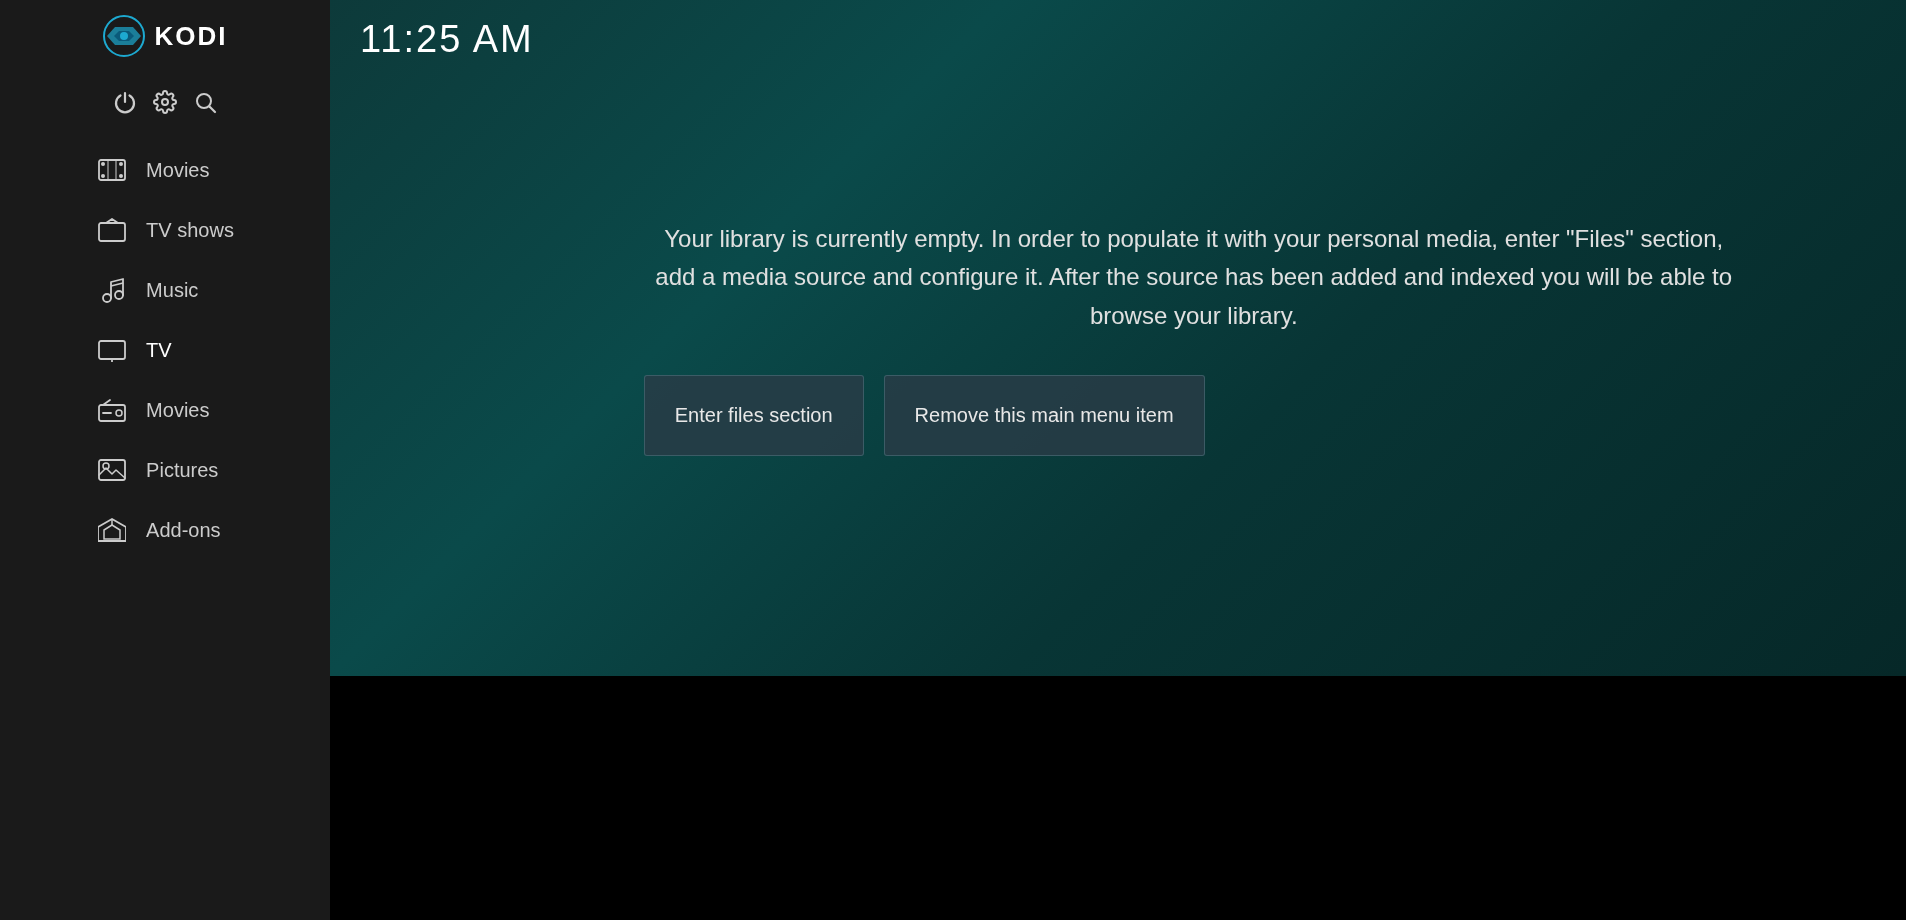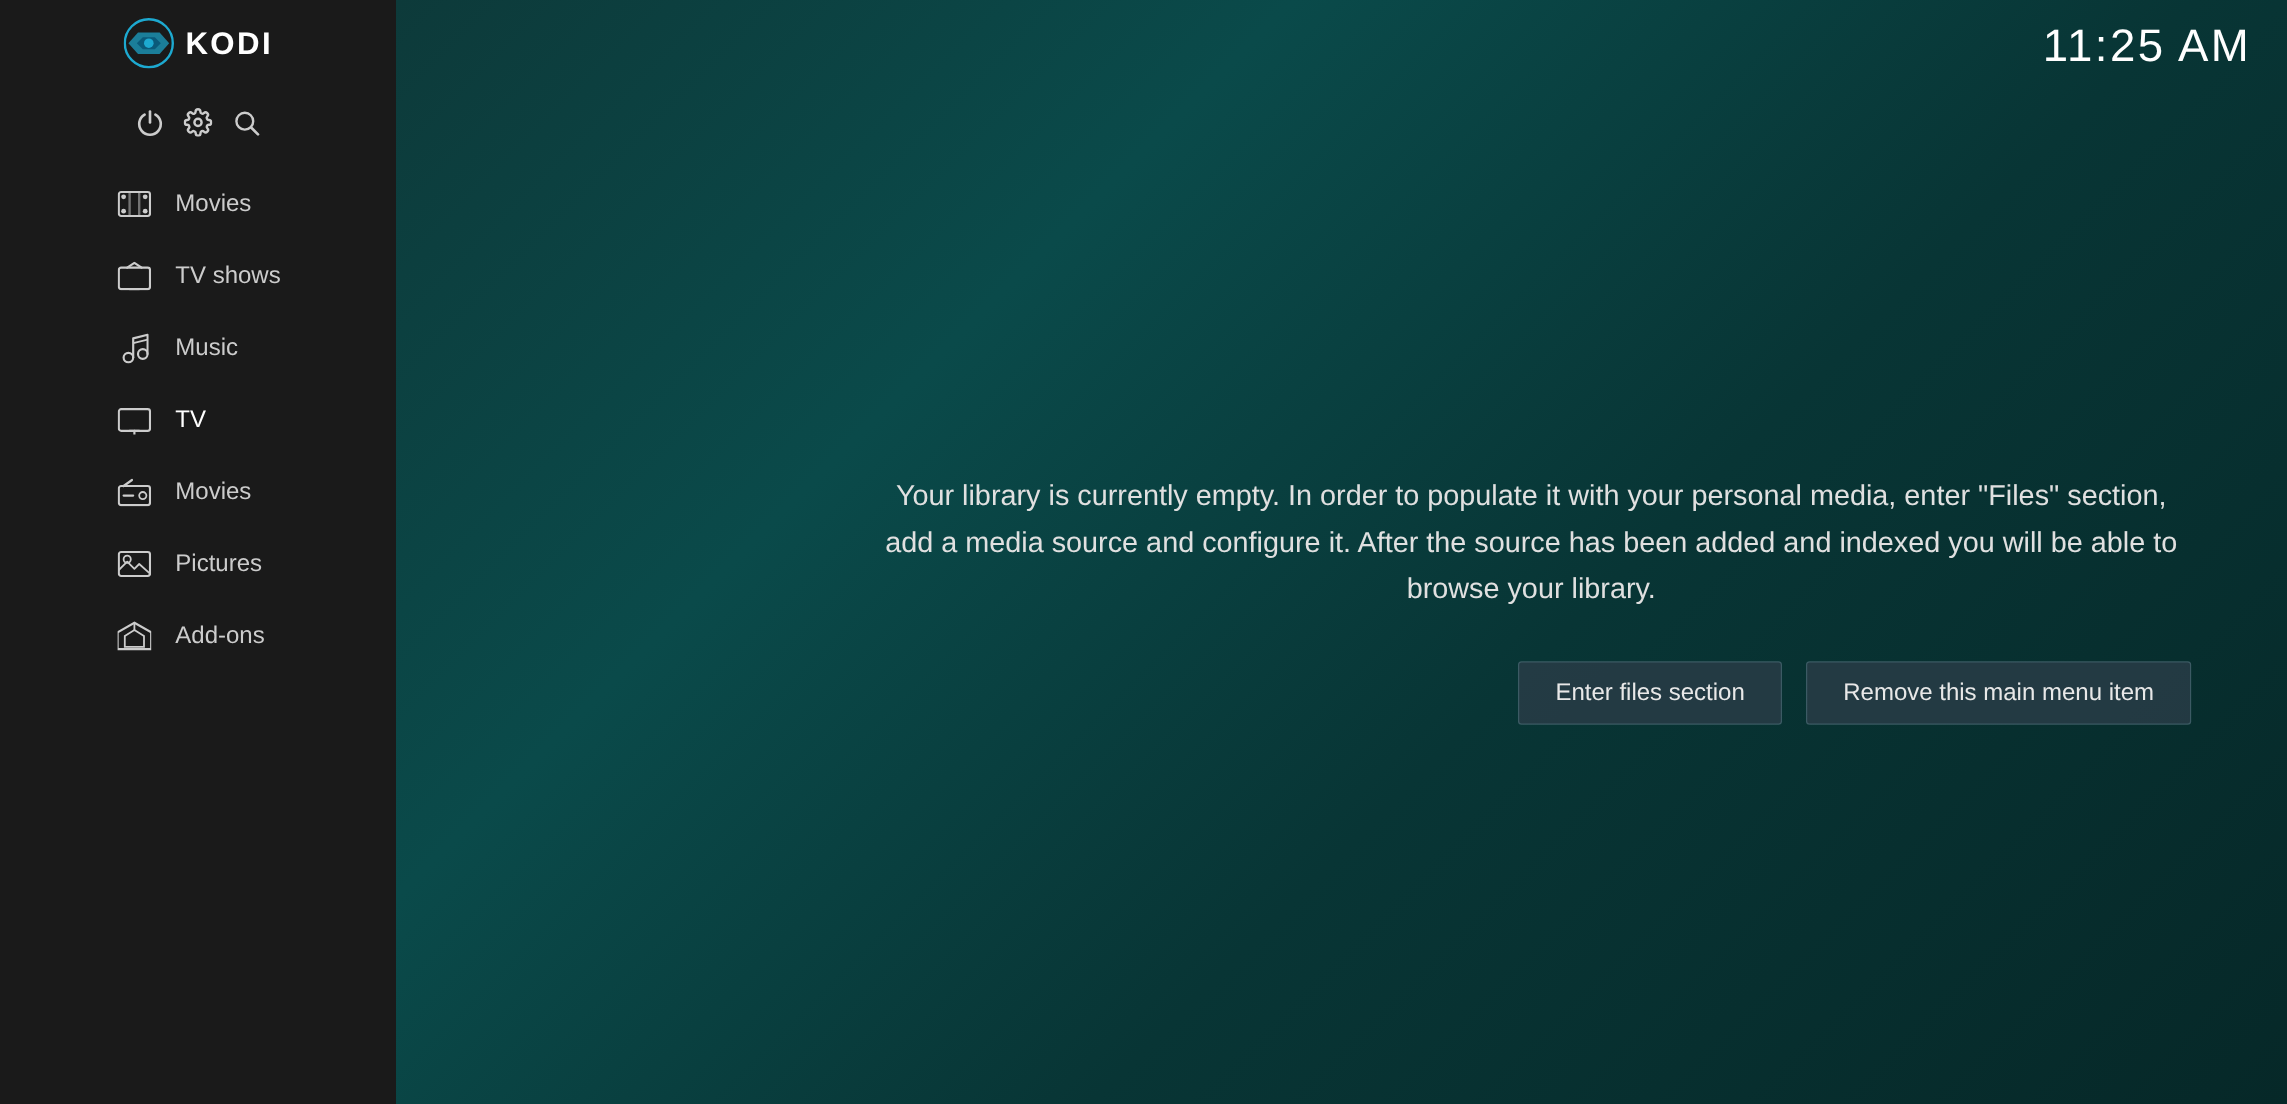--- a/index.html
+++ b/index.html
@@ -98,45 +98,45 @@
       flex-shrink: 0;
     }
 
     .nav-label {
       font-size: 20px;
     }
 
     
     .main {
       flex: 1;
-      height: 920px;
+      height: 676px;
       background: linear-gradient(135deg, #0d3a3a 0%, #0a4a4a 30%, #083535 60%, #062828 100%);
       display: flex;
-      flex-direction: column;
+      flex-direction: row;
       position: relative;
     }
 
     .top-bar {
       display: flex;
       justify-content: flex-end;
       padding: 18px 30px;
     }
 
     .clock {
       color: #ffffff;
       font-size: 38px;
       font-weight: 300;
       letter-spacing: 2px;
     }
 
     .content-area {
       flex: 1;
       display: flex;
       flex-direction: column;
-      align-items: flex-end;
+      align-items: flex-start;
       justify-content: center;
       padding: 40px 80px;
       text-align: center;
     }
 
     .empty-message {
       color: #e0e0e0;
       font-size: 24px;
       line-height: 1.6;
       max-width: 1100px;
@@ -147,21 +147,21 @@
       display: flex;
       gap: 20px;
       align-items: center;
       justify-content: center;
     }
 
     .action-btn {
       background: rgba(40, 60, 70, 0.85);
       color: #e8e8e8;
       border: 1px solid rgba(100,140,150,0.4);
-      padding: 14px 30px;
+      padding: 28px 30px;
       font-size: 20px;
       cursor: pointer;
       border-radius: 3px;
       transition: background 0.2s;
       font-family: 'Arial', sans-serif;
     }
 
     
     svg { display: block; }
   </style>

